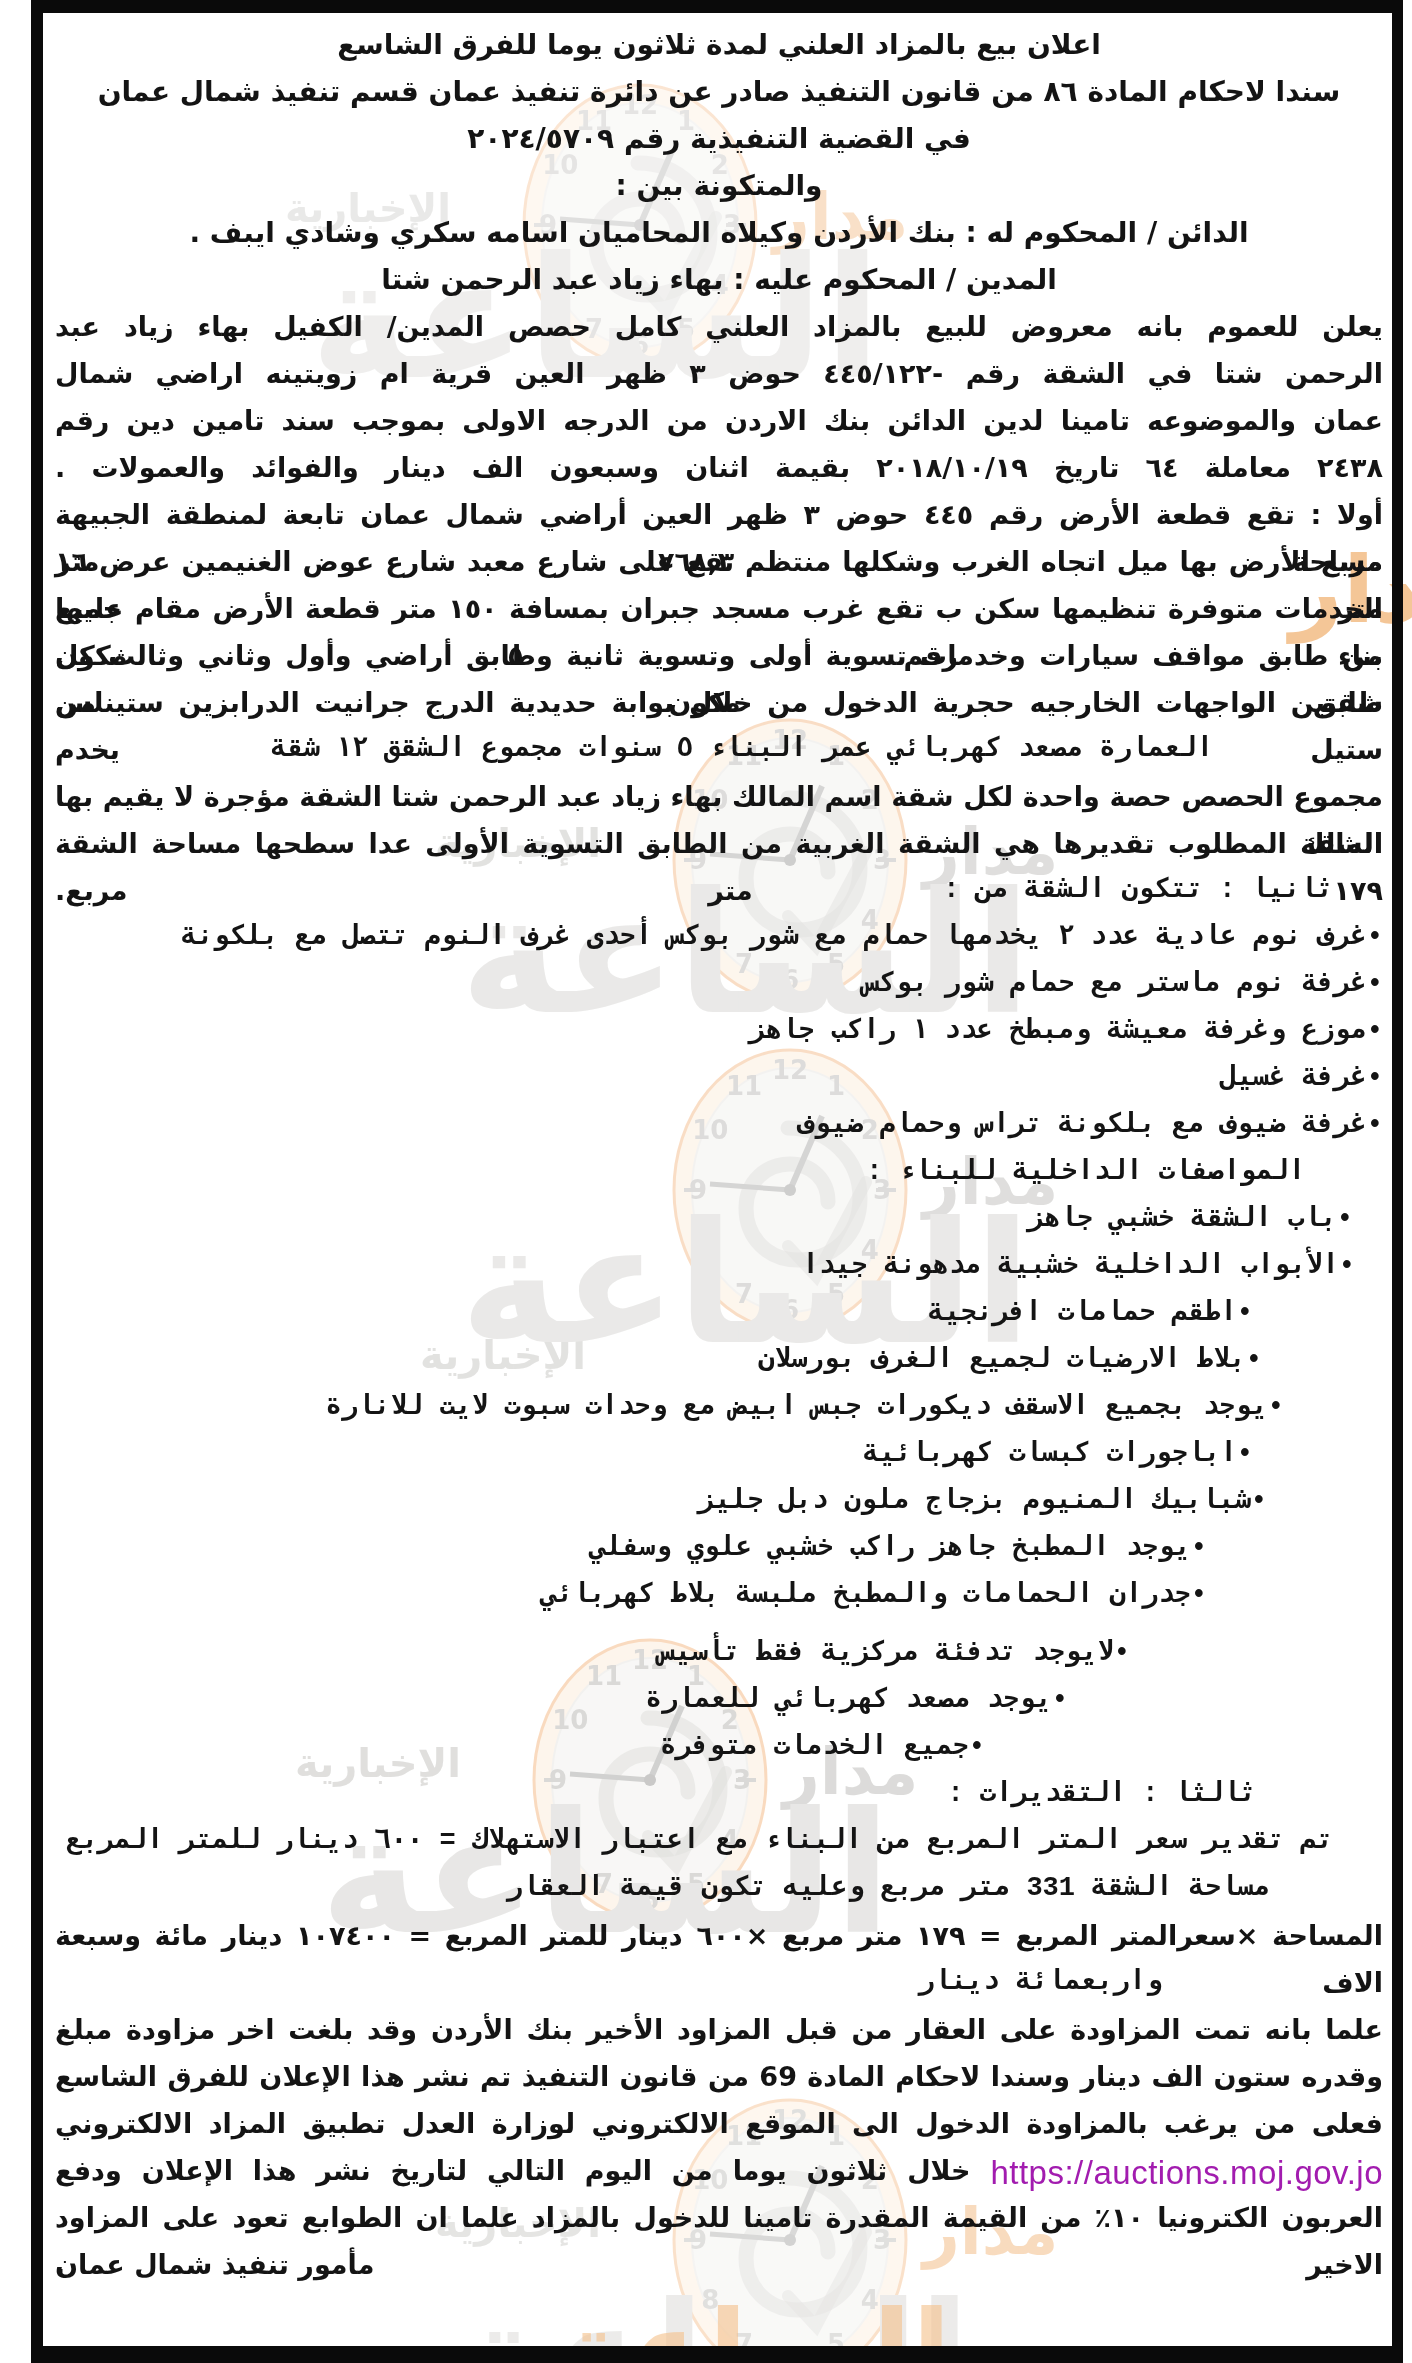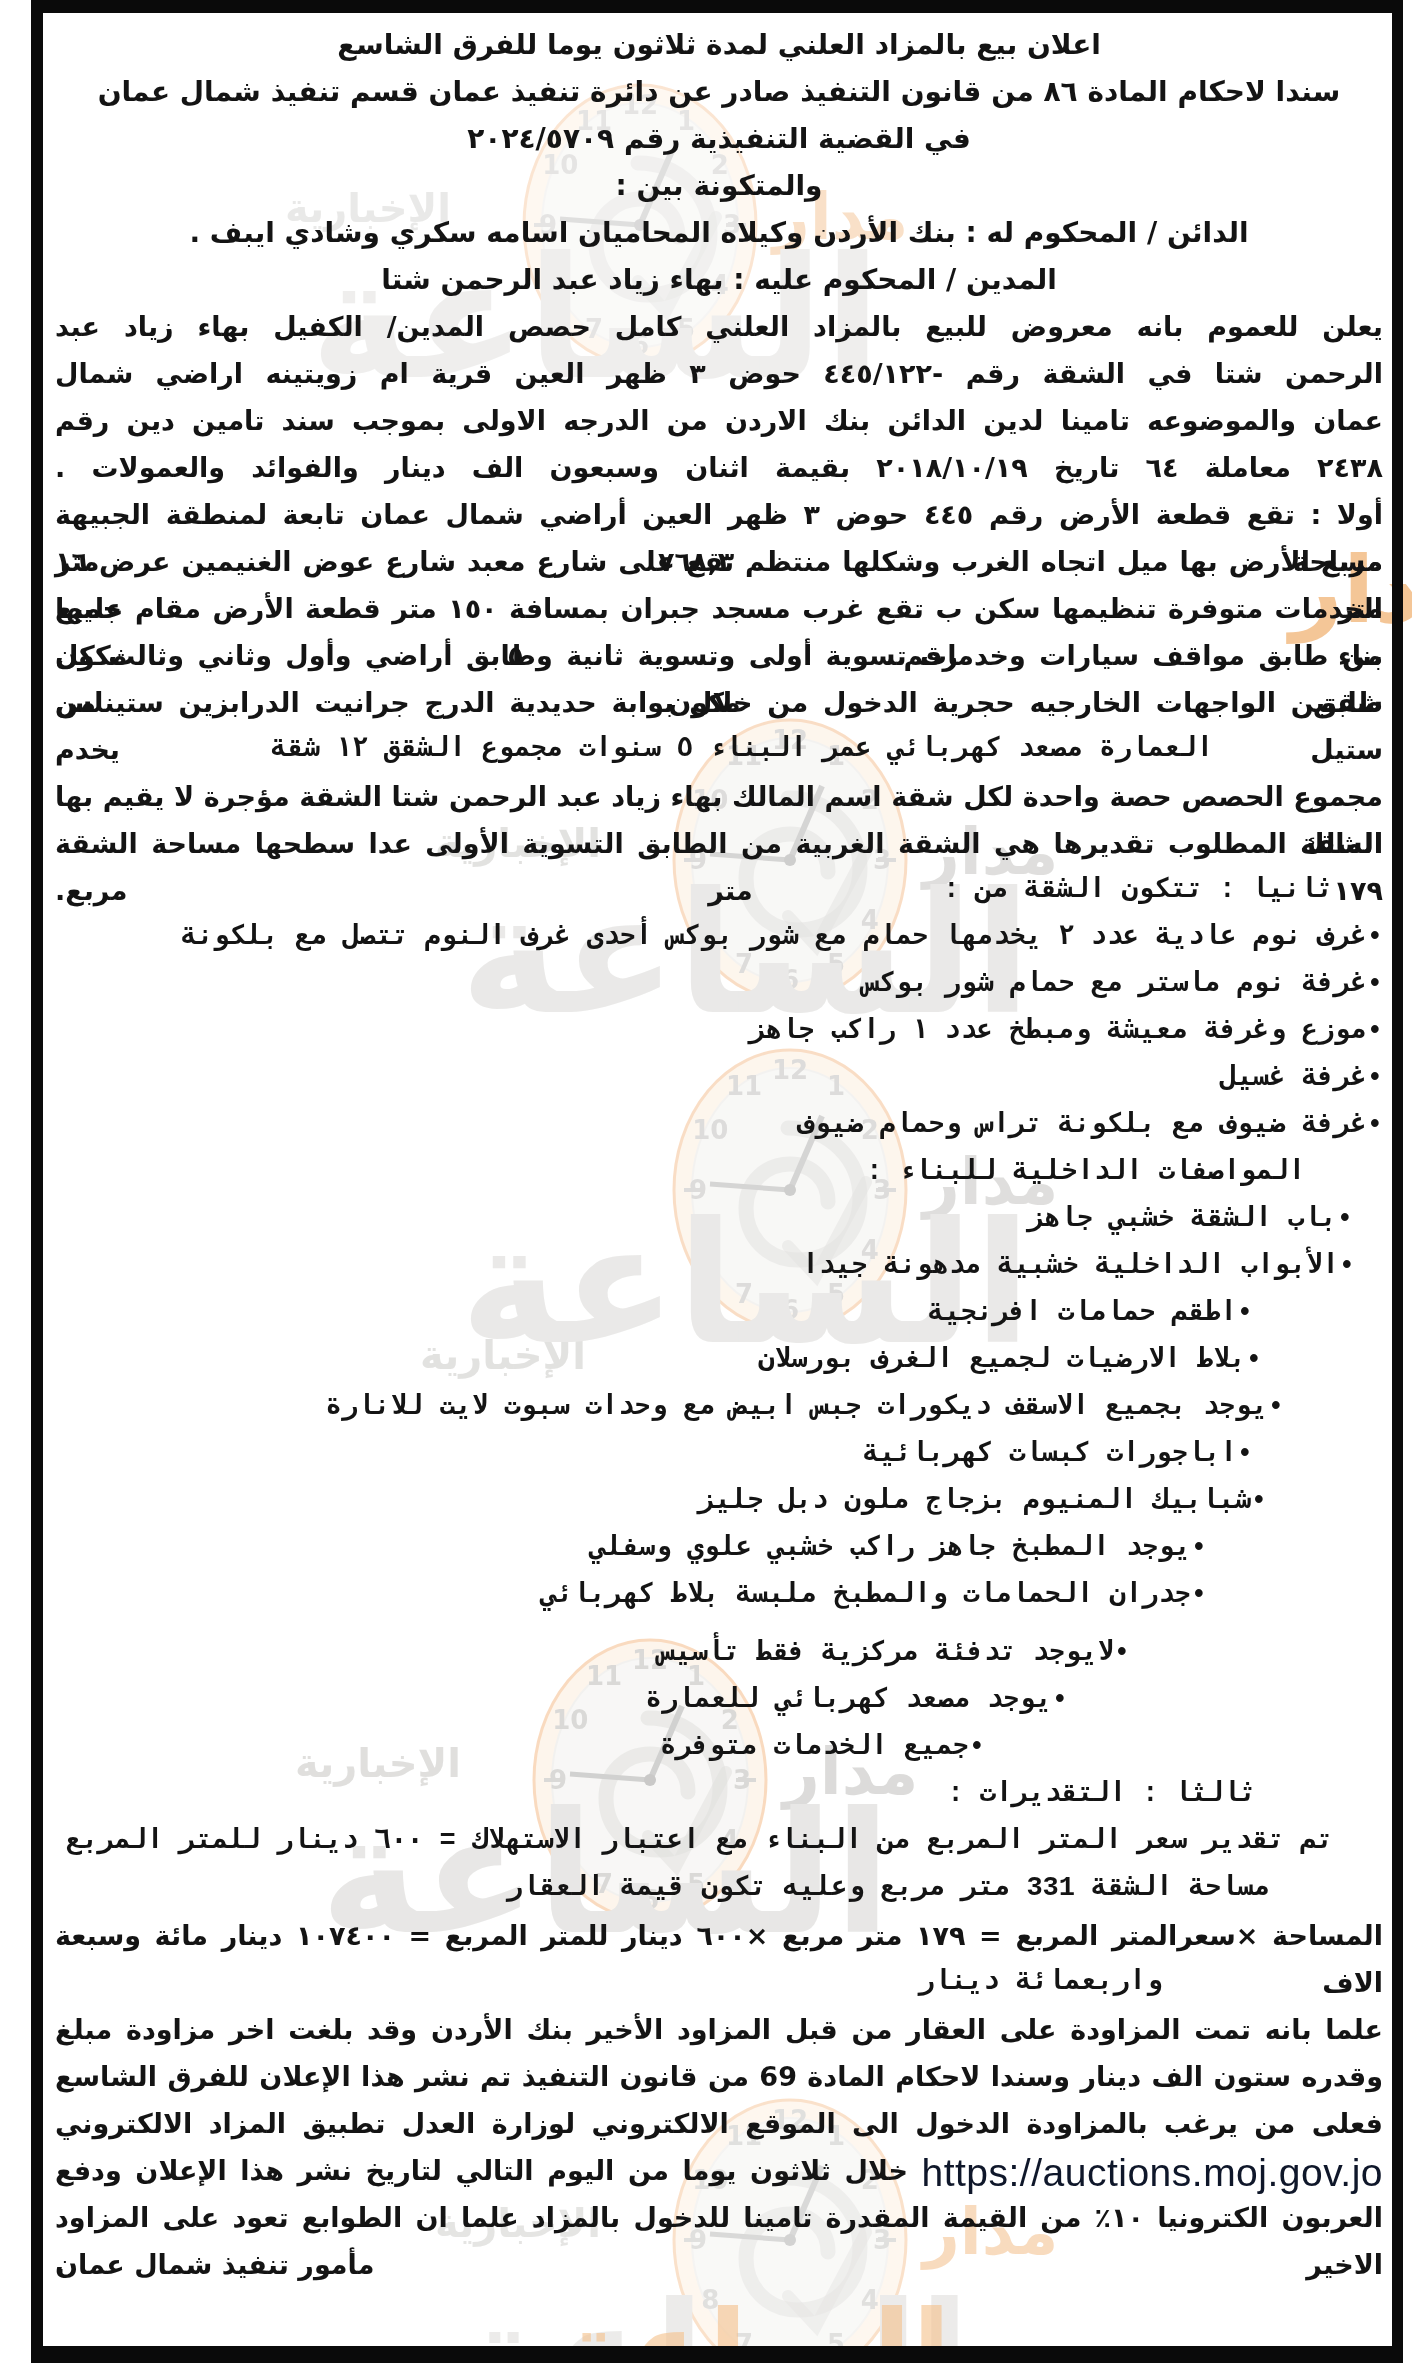--- a/index.html
+++ b/index.html
@@ -21,21 +21,21 @@
          border-style:solid;border-color:#0a0a0a;border-width:13px 11px 17px 12px;}
   .content{position:relative;height:100%;padding:8px 9px 0 12px;box-sizing:border-box;
            direction:rtl;color:#141414;font-weight:bold;}
   .line{height:47px;line-height:47px;font-size:27px;white-space:nowrap;}
   .s-c{text-align:center;font-size:28px;white-space:normal;}
   .s-r{text-align:right;font-family:Liberation Mono, monospace;}
   .s-l{text-align:left;}
   .s-j{text-align:justify;text-align-last:justify;white-space:normal;}
   .url{direction:ltr;unicode-bidi:isolate;display:inline-block;vertical-align:middle;
        font-family:"Liberation Sans","DejaVu Sans",sans-serif;font-weight:400;
-       font-size:39px;color:#0f172a;letter-spacing:0.5px;}
+       font-size:33px;color:#a21caf;letter-spacing:0.5px;}
 </style>
 </head>
 <body>
 
 <div class="page">
 
   <div class="watermarks">
 
     <div class="wm-tile" style="left:250px;top:67px;opacity:.38;--madar:#f0b070">
       <span class="wm-ikhbaria">الإخبارية</span>

